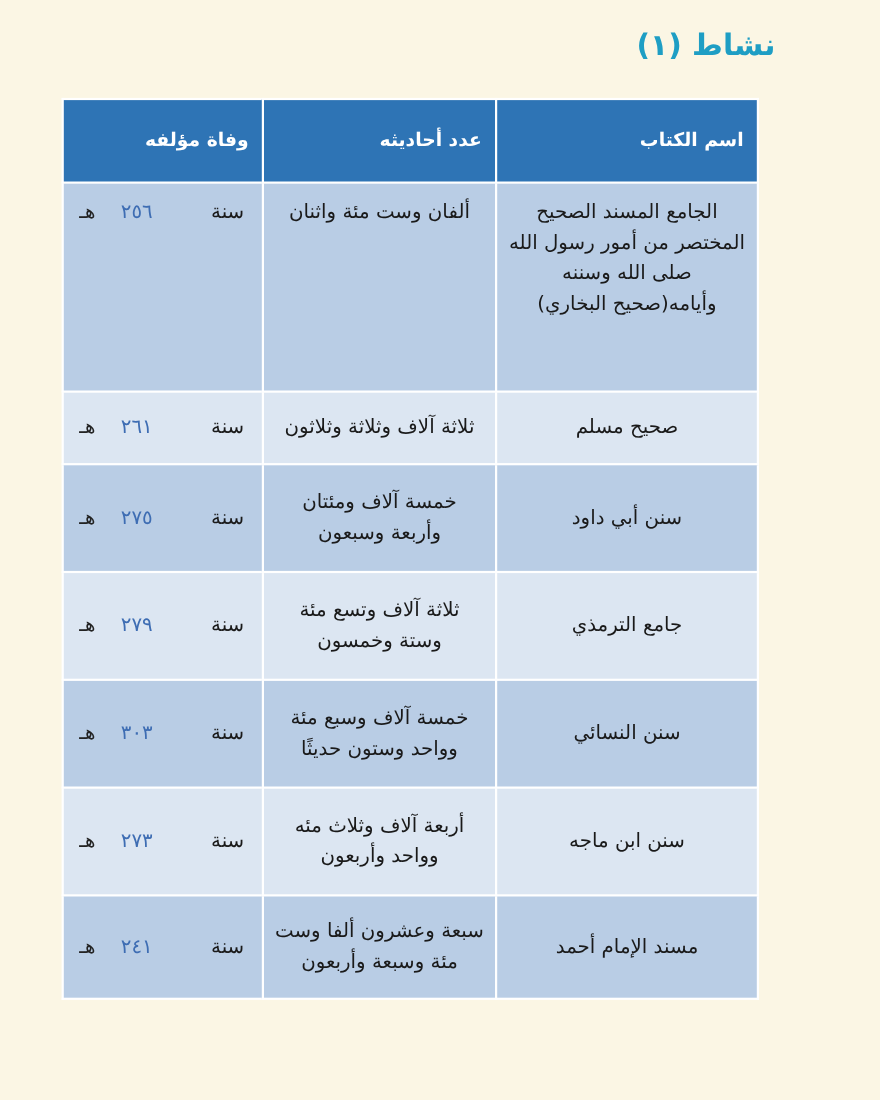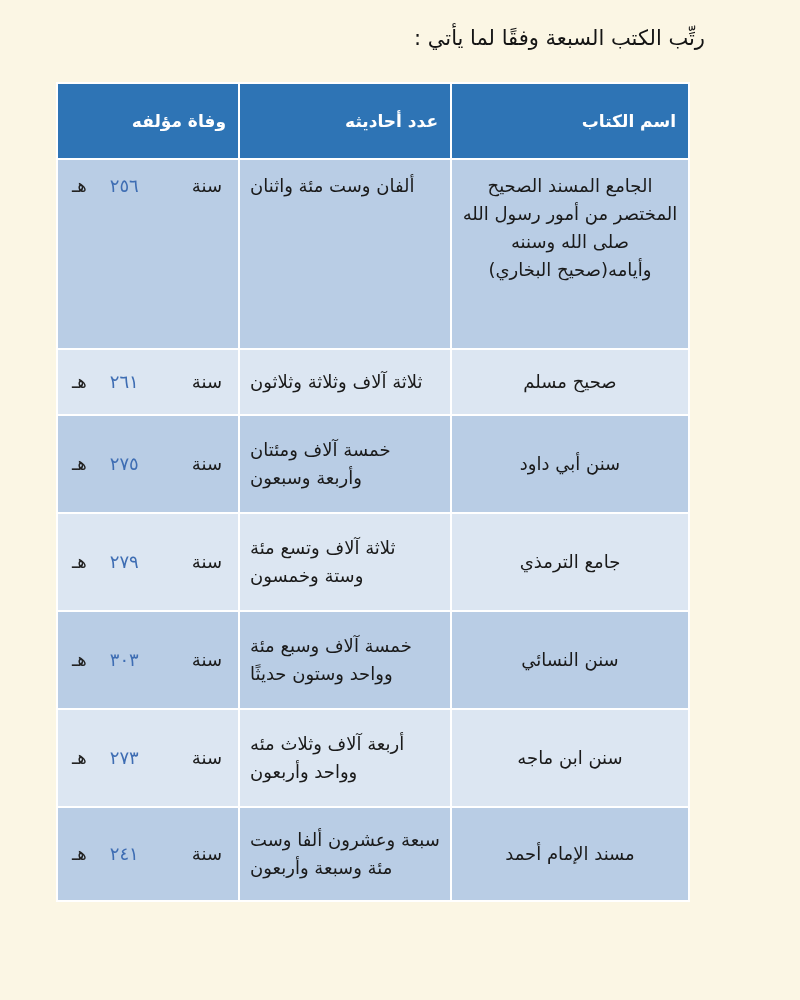--- a/index.html
+++ b/index.html
@@ -59,21 +59,21 @@
     padding: 22px 12px;
   }
   tr.row-dark  td { background: #B9CDE5; }
   tr.row-light td { background: #DCE6F2; }
   td.book-cell {
     text-align: center;
     vertical-align: middle;
     font-weight: 500;
   }
   td.hadith-cell {
-    text-align: left;
+    text-align: center;
     vertical-align: middle;
     padding-right: 14px;
     margin-left: 35px;
   }
   td.death-cell {
     vertical-align: middle;
   }
   .death-wrap {
     display: flex;
     justify-content: space-between;
@@ -95,22 +95,22 @@
   tr.r1 td { height: 168px; }
   tr.r2 td { height: 48px; }
   tr.r3 td, tr.r4 td, tr.r5 td, tr.r6 td { height: 80px; }
   tr.r7 td { height: 76px; }
 </style>
 </head>
 <body>
 
 <div class="page">
 
+  <h1 class="activity-title">نشاط (١)</h1>
 
-  <p class="instruction">رتِّب الكتب السبعة وفقًا لما يأتي :</p>
 
   <table class="books-table">
     <thead>
       <tr>
         <th class="col-book">اسم الكتاب</th>
         <th class="col-hadith">عدد أحاديثه</th>
         <th class="col-death">وفاة مؤلفه</th>
       </tr>
     </thead>
     <tbody>

